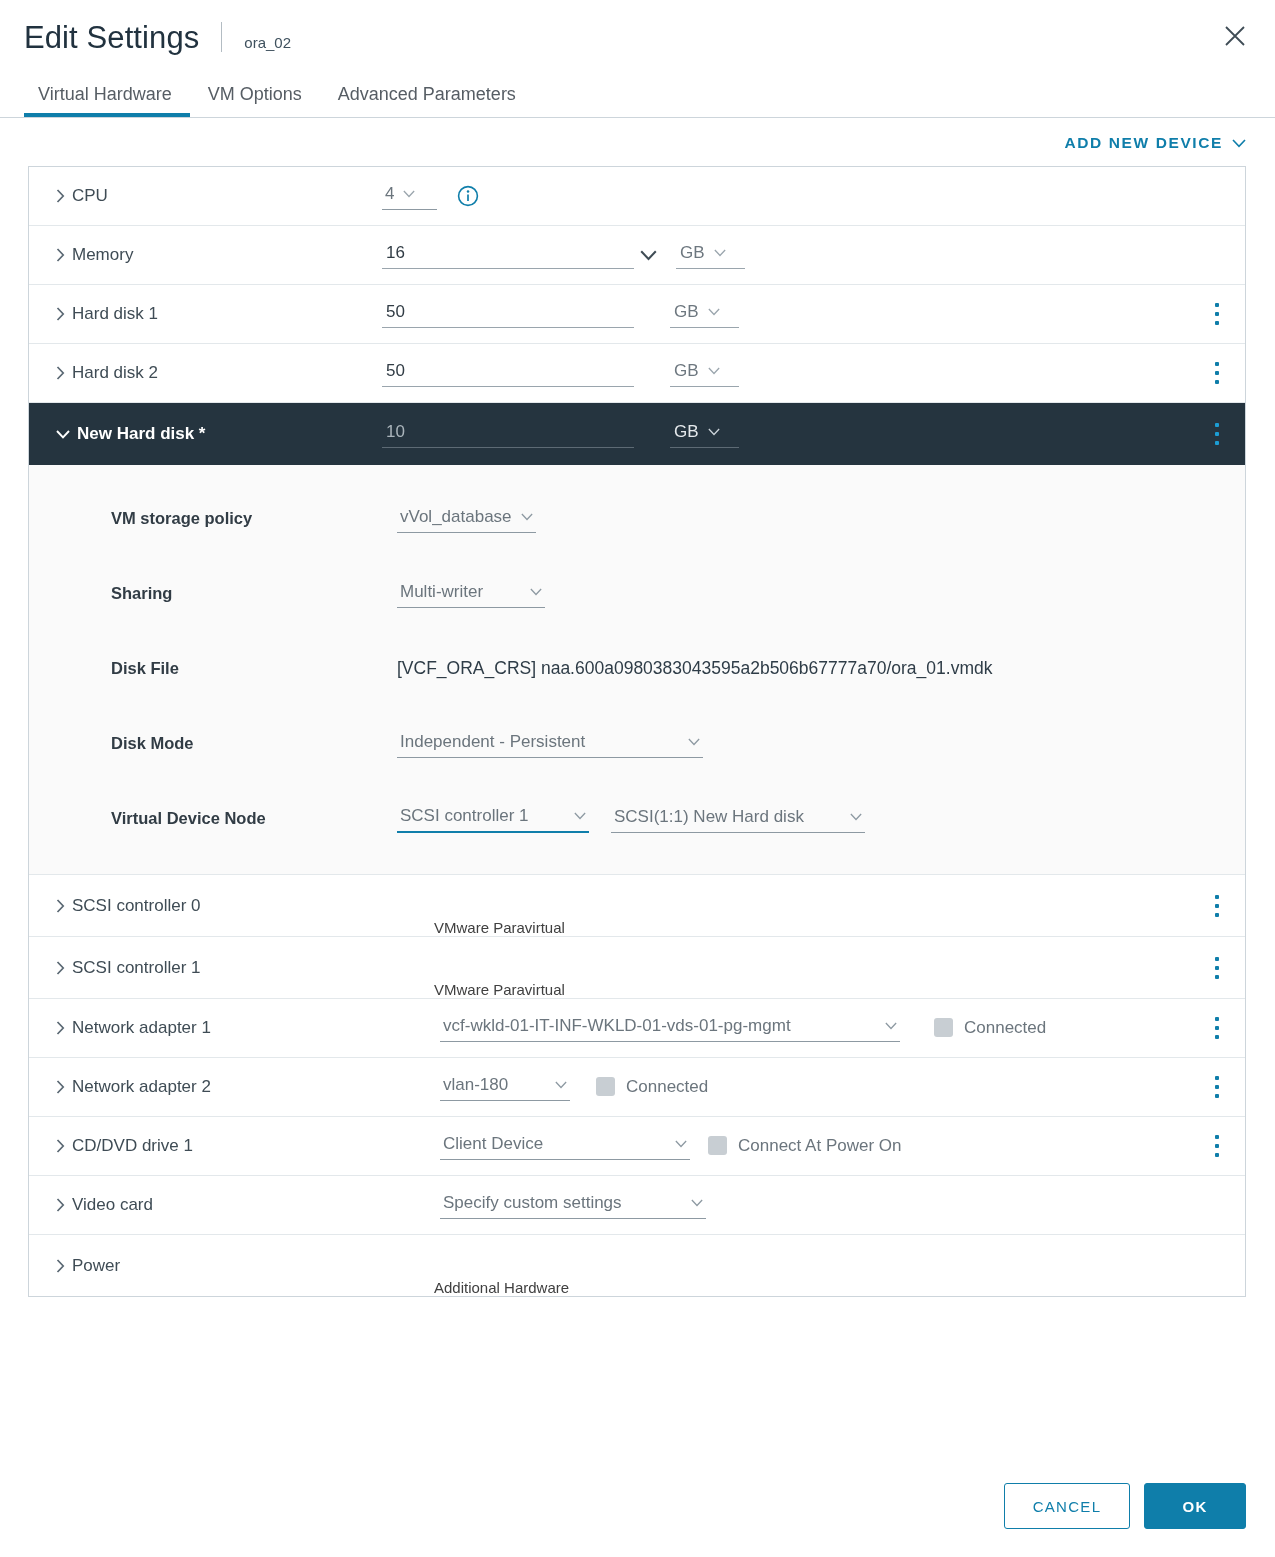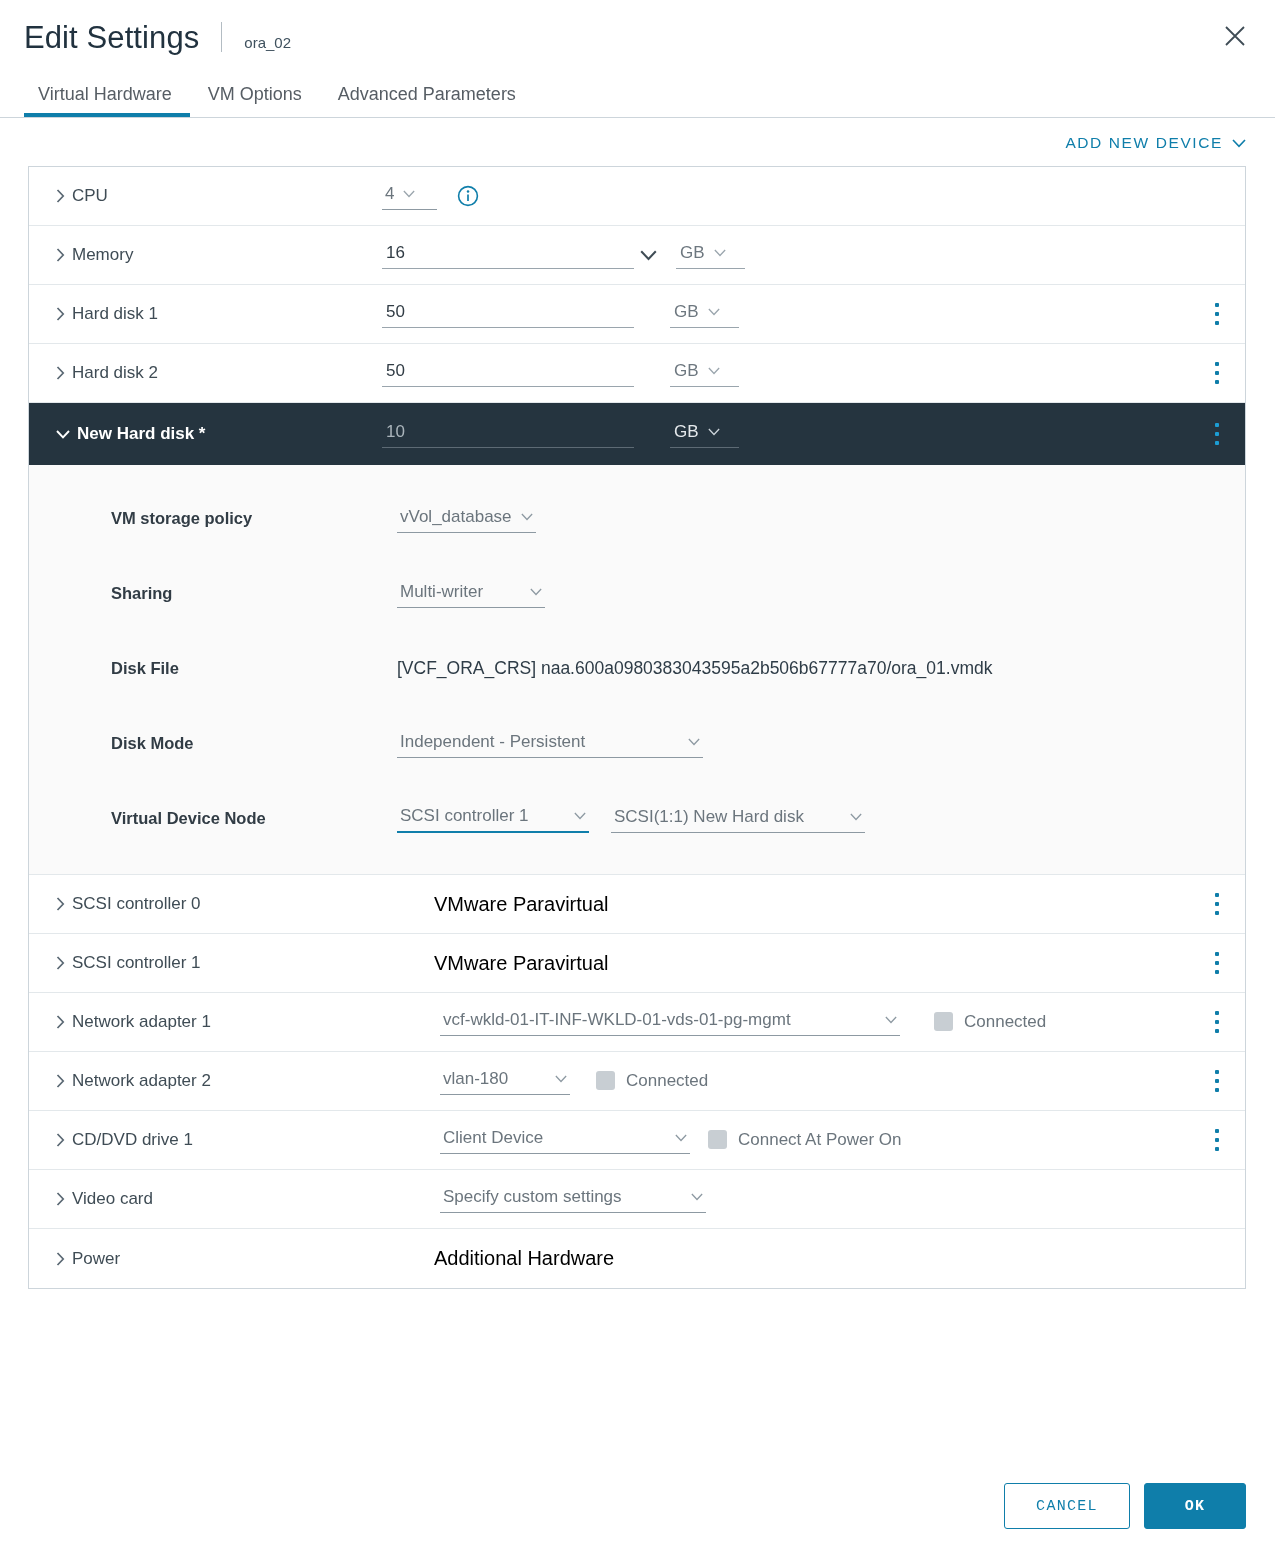--- a/index.html
+++ b/index.html
@@ -38,21 +38,21 @@
   .tab.active { color:#565d64; }
   .tab.active::after {
     content:""; position:absolute; left:0; right:0; bottom:0;
     height: 4px; background: #0f7eaa;
   }
   .tabs-rule { height:1px; background:#cdd5db; margin-top:0; }
 
   
   .addrow { display:flex; justify-content:flex-end; padding: 16px 29px 14px 0; }
   .add-dev {
-    color:#0f7eaa; font-size:15.5px; letter-spacing:1.6px; font-weight:400;
+    color:#0f7eaa; font-size:15.5px; letter-spacing:1.6px; font-weight:700;
     cursor:pointer; display:flex; align-items:center; gap:9px; text-transform:uppercase;
   }
   .add-dev .cv { display:block; }
 
   
   .tbl {
     margin: 0 29px 0 28px;
     border:1px solid #cdd5db;
     background:#fff;
   }
@@ -90,21 +90,21 @@
     font-size:17px; color:#6d777f; cursor:pointer; width: 69px;
     justify-content:flex-start;
   }
   .sel {
     display:inline-flex; align-items:center; gap:9px;
     border-bottom:1px solid #8d99a2; padding: 2px 3px 5px 3px;
     font-size:17px; color:#6b757d; cursor:pointer; white-space:nowrap;
   }
   .sel.focus { border-bottom:2px solid #0f7eaa; }
   .sel .cv { flex:none; }
-  .static-val { font-size:20px; color:#000000; }
+  .static-val { font-size:15px; color:#404040;margin-top:44px; }
 
   .mem-caret { margin-left: 6px; color:#3f4c55; }
 
   
   .row.dark {
     background:#25343f; border-bottom:none; color:#fff; min-height:62px;
   }
   .row.dark .cell-label { color:#ffffff; font-weight:700; }
   .row.dark .chev { color:#ffffff; }
   .row.dark .u-input {
@@ -128,21 +128,21 @@
   .cb { width:19px; height:19px; border-radius:3px; background:#c8ced3; display:block; flex:none; }
   .cblabel { font-size:17px; color:#6b757d; }
 
   
   .footer {
     position:absolute; left:0; right:0; bottom:0;
     padding: 0 29px 28px 0;
     display:flex; justify-content:flex-end; align-items:center; gap:14px;
   }
   .btn {
-    font-family:Liberation Mono, monospace; font-size:15px; letter-spacing:1.3px; text-transform:uppercase;
+    font-family:Liberation Sans, sans-serif; font-size:15px; letter-spacing:1.3px; text-transform:uppercase;
     cursor:pointer; border-radius:3px; height:46px; display:flex; align-items:center;
     justify-content:center;
   }
   .btn-cancel { background:#fff; color:#0f7eaa; border:1px solid #0f7eaa; width:126px; }
   .btn-ok { background:#0f7eaa; color:#fff; border:1px solid #0f7eaa; width:102px; font-weight:600; }
 </style>
 </head>
 <body>
 
 <div class="hdr">

